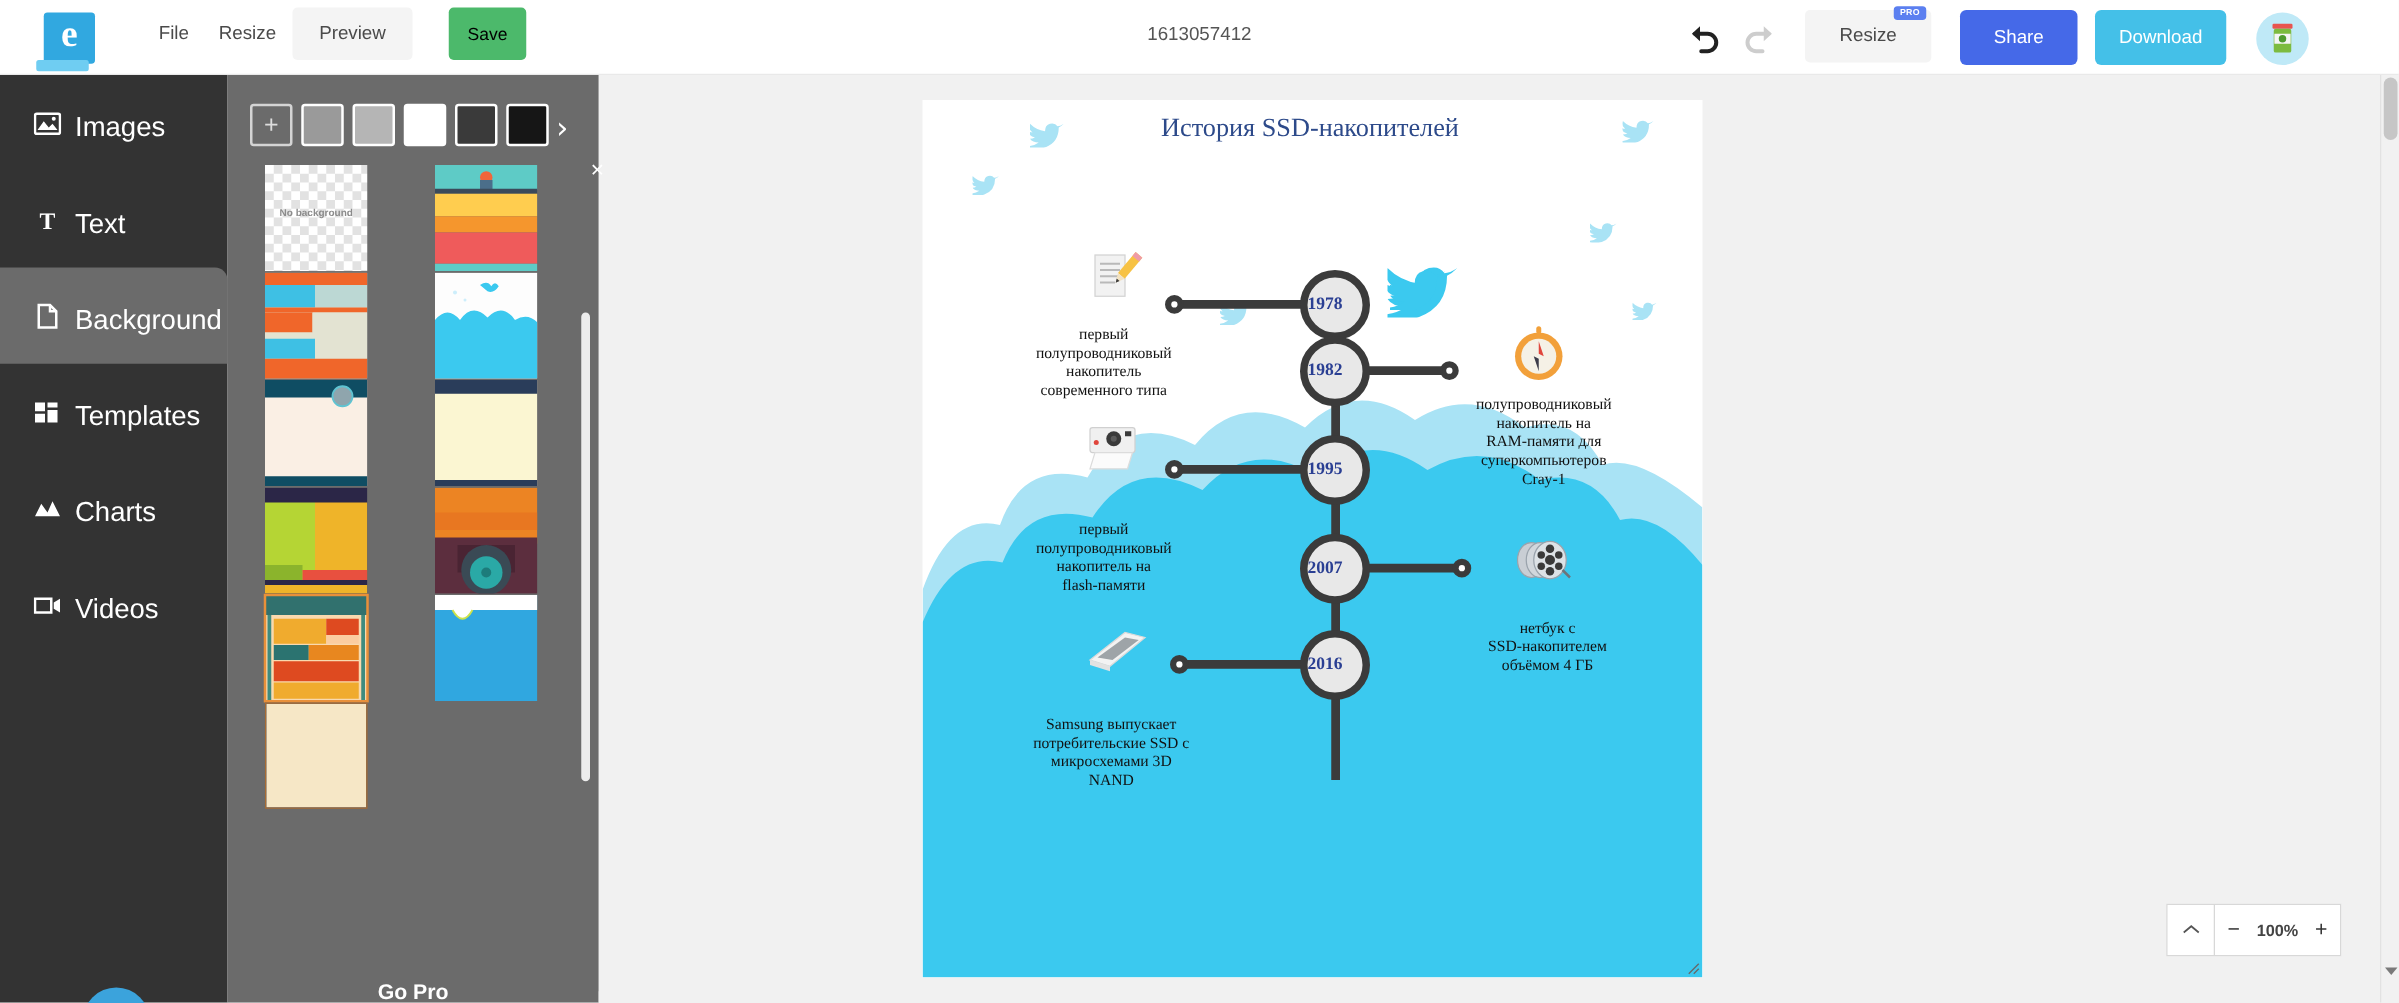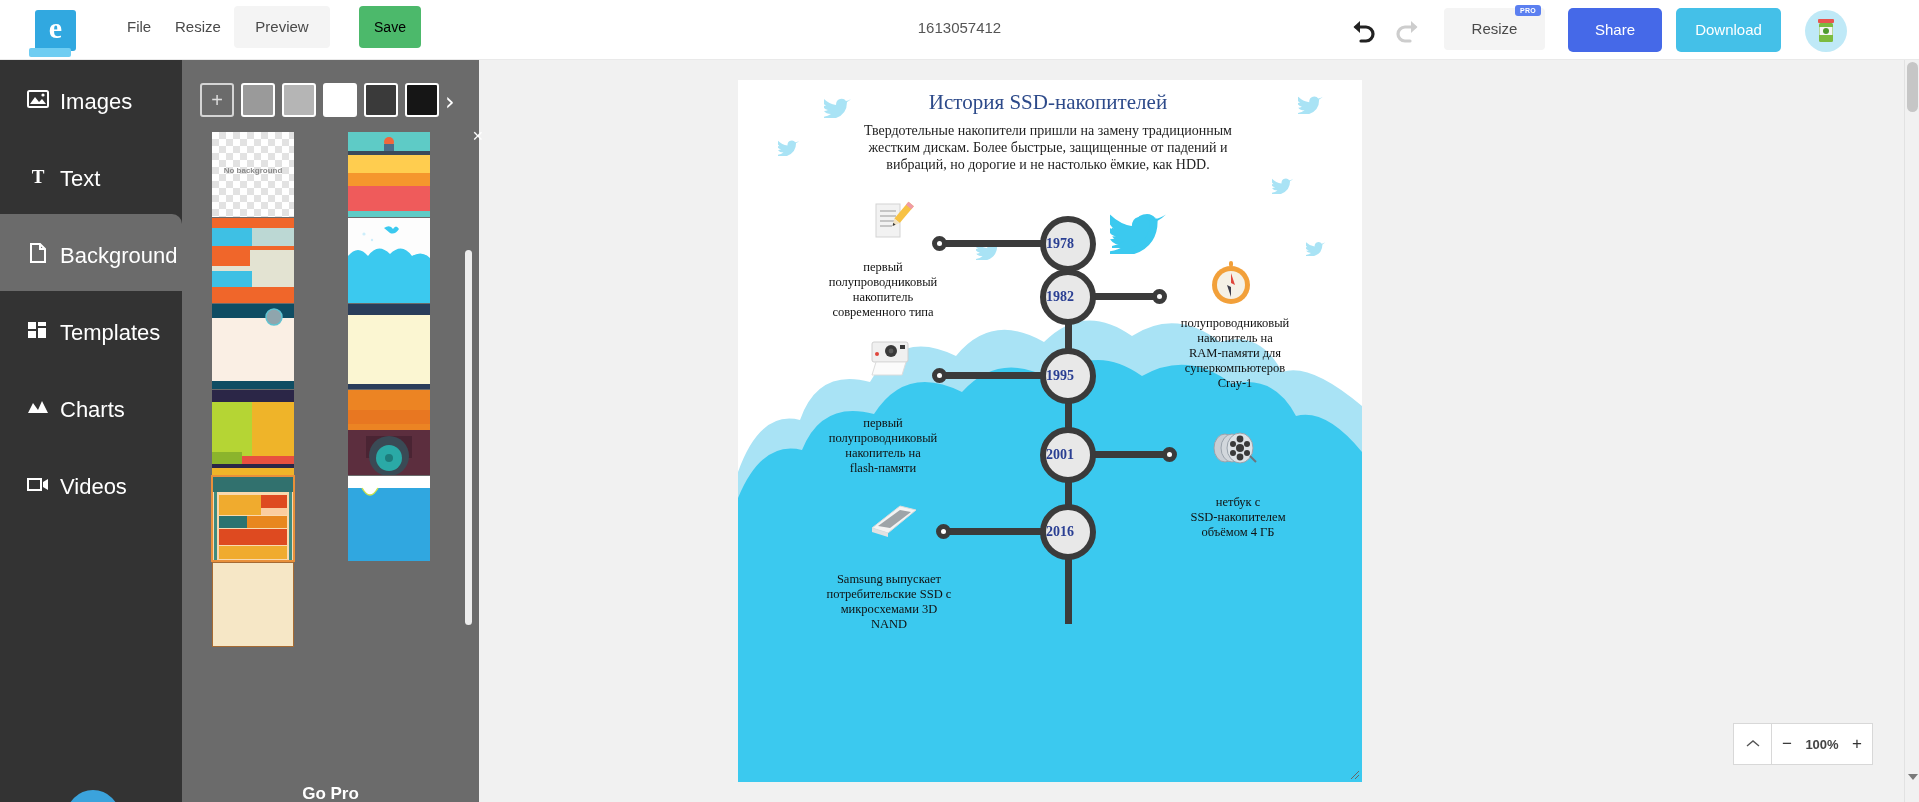--- a/index.html
+++ b/index.html
@@ -434,21 +434,20 @@
         <path d="M27 3 q-3 2 -5 2 q-2-3-6-2 q-4 1-4 6 q-7-1-12-6 q-2 4 2 7 q-2 0-3-1 q0 4 5 5 q-2 1-4 1 q2 3 7 3 q-4 3-10 3 q7 4 15 1 q11-4 11-16 q2-1 4-3 Z" fill="#3bc9ef"></path>
       </svg>
     <svg class="tw" style="left:374px;top:132px;width:46px;height:36px" viewBox="0 0 28 22">
         <path d="M27 3 q-3 2 -5 2 q-2-3-6-2 q-4 1-4 6 q-7-1-12-6 q-2 4 2 7 q-2 0-3-1 q0 4 5 5 q-2 1-4 1 q2 3 7 3 q-4 3-10 3 q7 4 15 1 q11-4 11-16 q2-1 4-3 Z" fill="#3bc9ef"></path>
       </svg>
     <svg class="tw" style="left:238px;top:160px;width:26px;height:20px" viewBox="0 0 28 22">
         <path d="M27 3 q-3 2 -5 2 q-2-3-6-2 q-4 1-4 6 q-7-1-12-6 q-2 4 2 7 q-2 0-3-1 q0 4 5 5 q-2 1-4 1 q2 3 7 3 q-4 3-10 3 q7 4 15 1 q11-4 11-16 q2-1 4-3 Z" fill="#a9e3f5"></path>
       </svg>
 
     <div class="headline">История SSD-накопителей</div>
-    <div class="subtext">Твердотельные накопители пришли на замену традиционным жестким дискам. Более быстрые, защищенные от падений и вибраций, но дорогие и не настолько ёмкие, как HDD.</div>
 
     <div class="tl-line" style="top:172px;height:372px"></div>
 
     <div class="conn" style="left:200px;top:160px;width:110px"></div>
     <div class="dot" style="left:194px;top:156px">
         <i></i>
       </div>
     <div class="node" style="left:302px;top:136px">1978</div>
     <svg class="ico-art" style="left:130px;top:118px;width:48px;height:48px" viewBox="0 0 48 48">
       <rect x="8" y="6" width="24" height="33" fill="#f2f2f2" stroke="#d3d3d3"></rect>
@@ -493,21 +492,21 @@
       <rect x="34" y="9" width="5" height="4" fill="#3a3a3a"></rect>
       <circle cx="11" cy="18" r="2" fill="#e0463c"></circle>
       <path d="M10 26 h30 l-4 13 h-30 Z" fill="#fbfbfb" stroke="#dcdcdc"></path>
     </svg>
     <div class="cap" style="left:60px;top:336px;width:170px">первый<br>полупроводниковый<br>накопитель на<br>flash-памяти</div>
 
     <div class="conn" style="left:356px;top:371px;width:74px"></div>
     <div class="dot" style="left:424px;top:367px">
         <i></i>
       </div>
-    <div class="node" style="left:302px;top:347px">2001</div>
+    <div class="node" style="left:302px;top:347px">2007</div>
     <svg class="ico-art" style="left:470px;top:348px;width:52px;height:42px" viewBox="0 0 52 42">
       <ellipse cx="17" cy="20" rx="11" ry="14" fill="#c9ced4" stroke="#9aa3ac"></ellipse>
       <ellipse cx="24" cy="20" rx="11" ry="14" fill="#d2d7dc" stroke="#9aa3ac"></ellipse>
       <ellipse cx="32" cy="20" rx="13" ry="15" fill="#dde2e6" stroke="#9aa3ac"></ellipse>
       <circle cx="32" cy="20" r="4" fill="#3a3a3a"></circle>
       <circle cx="32" cy="11" r="3.4" fill="#3a3a3a"></circle>
         <circle cx="32" cy="29" r="3.4" fill="#3a3a3a"></circle>
       <circle cx="25" cy="16" r="3" fill="#3a3a3a"></circle>
         <circle cx="39" cy="16" r="3" fill="#3a3a3a"></circle>
       <circle cx="25" cy="25" r="3" fill="#3a3a3a"></circle>

